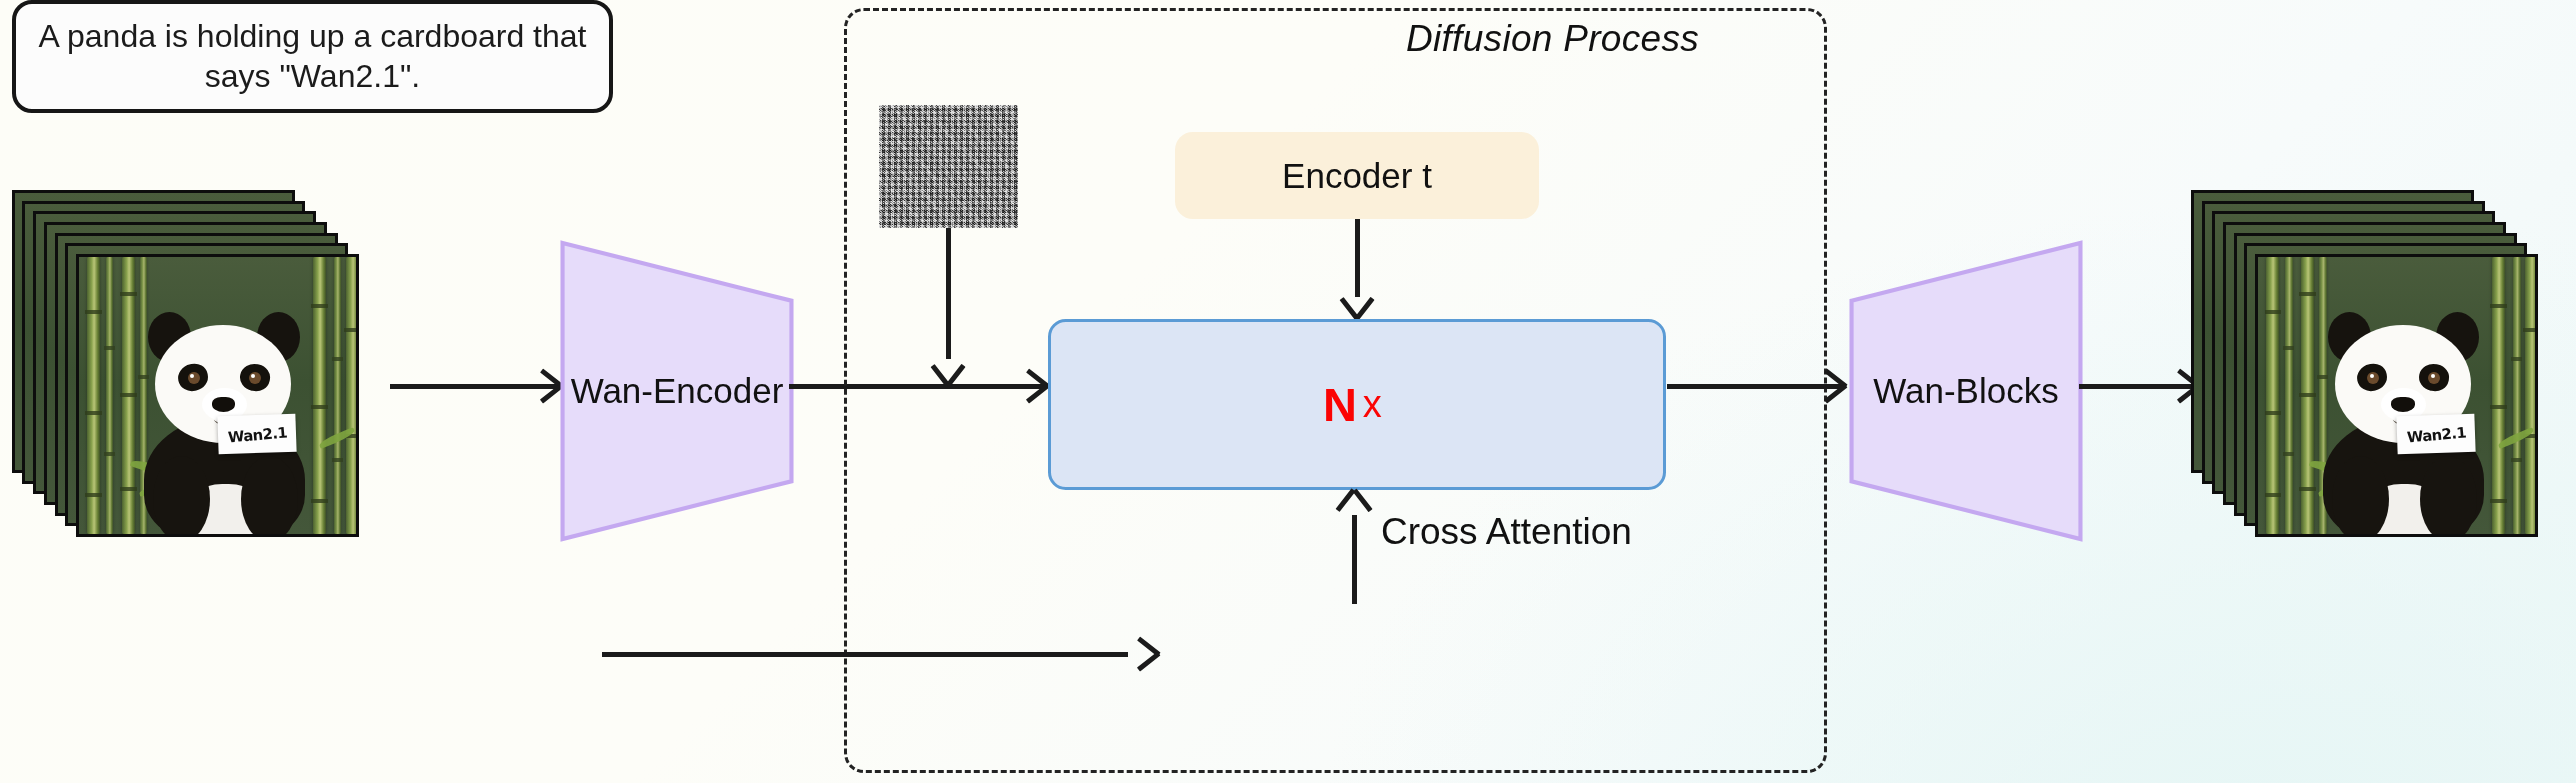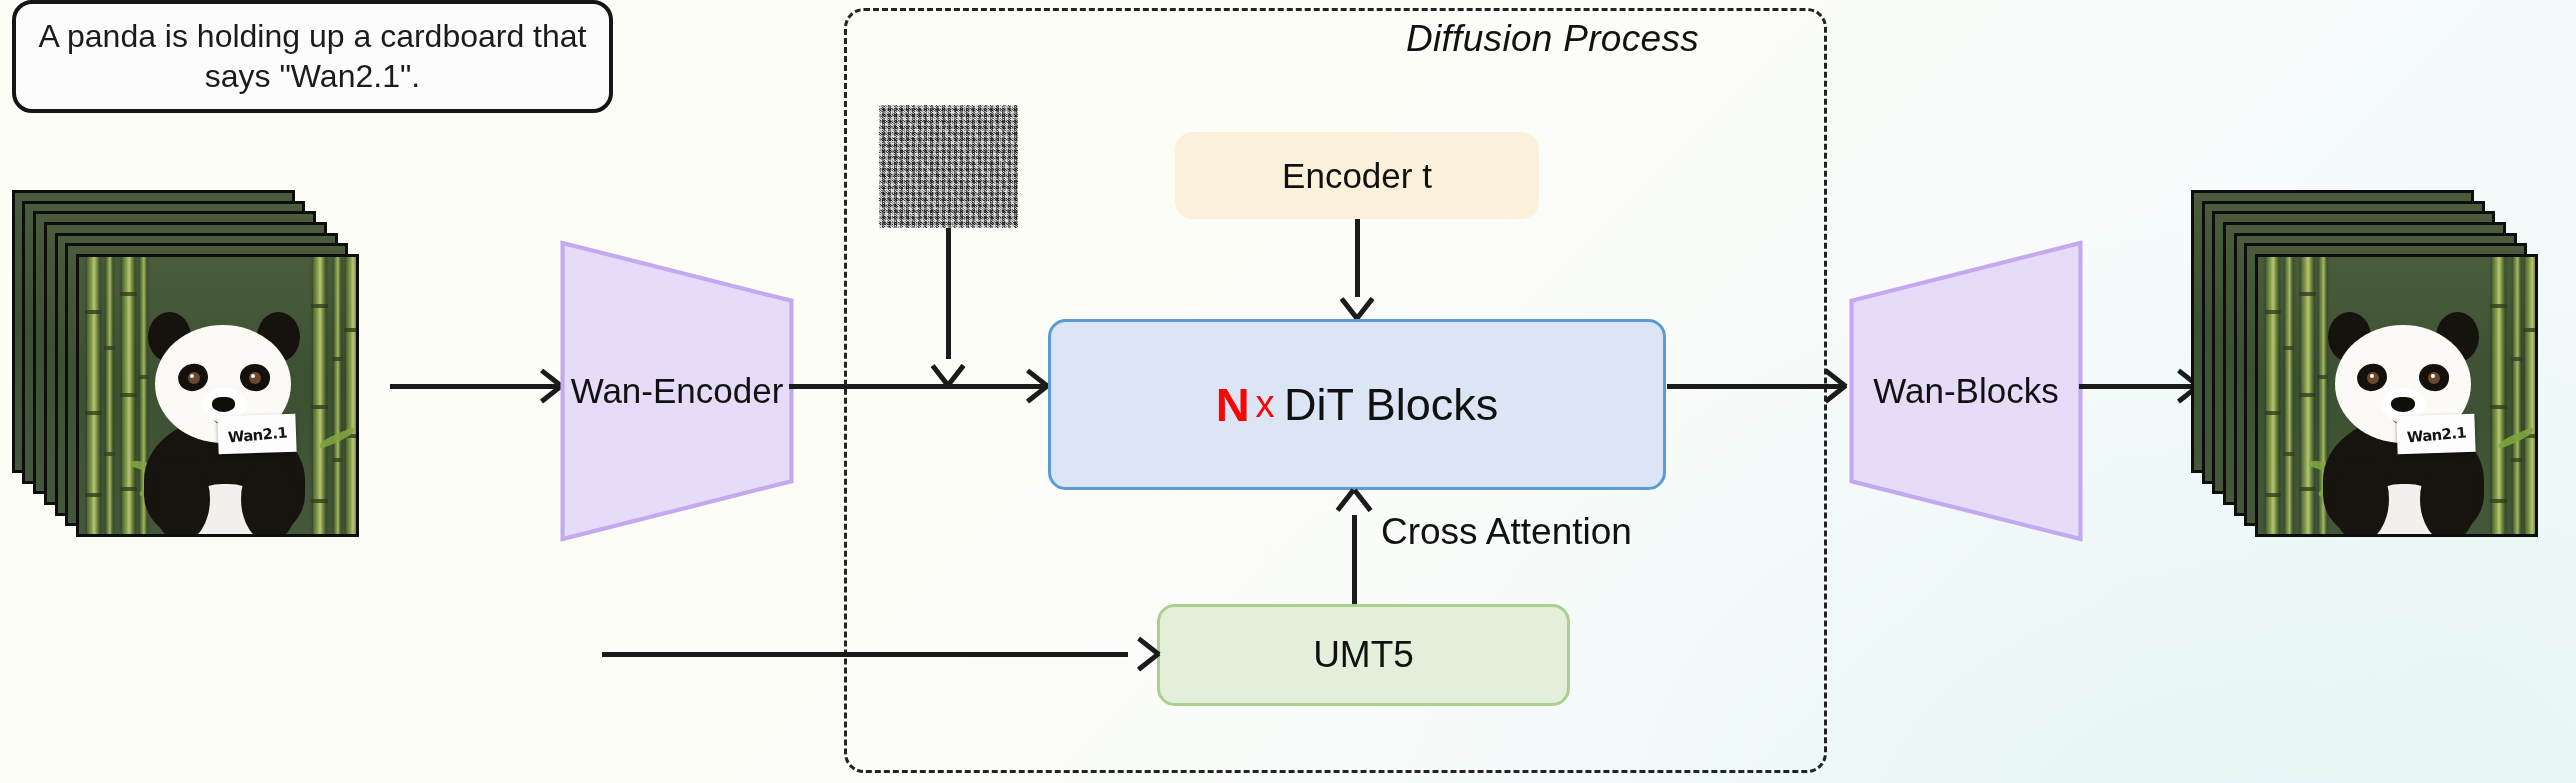--- a/index.html
+++ b/index.html
@@ -271,32 +271,28 @@
 
   <div class="line vline" style="left:1355px;top:219px;height:78px;"></div>
   <div class="ah ah-d" style="left:1357px;top:319px;">
       <span></span>
       <span></span>
     </div>
 
   <div class="box" id="dit-box">
     <span class="n">N</span>
     <span class="mult">x</span>
-    <span>DiT Blocks</span>
   </div>
 
   <div class="line hline" style="left:1667px;top:384px;width:177px;"></div>
   <div class="ah ah-r" style="left:1846px;top:386px;">
       <span></span>
       <span></span>
     </div>
 
-  <div class="box" id="umt5-box">
-    <span>UMT5</span>
-  </div>
 
   <div class="line vline" style="left:1352px;top:515px;height:89px;"></div>
   <div class="ah ah-u" style="left:1354px;top:490px;">
       <span></span>
       <span></span>
     </div>
   <div class="abs" id="cross-attention-label">Cross Attention</div>
 
   <div id="prompt-box">
     <span>A panda is holding up a cardboard that says "Wan2.1".</span>

